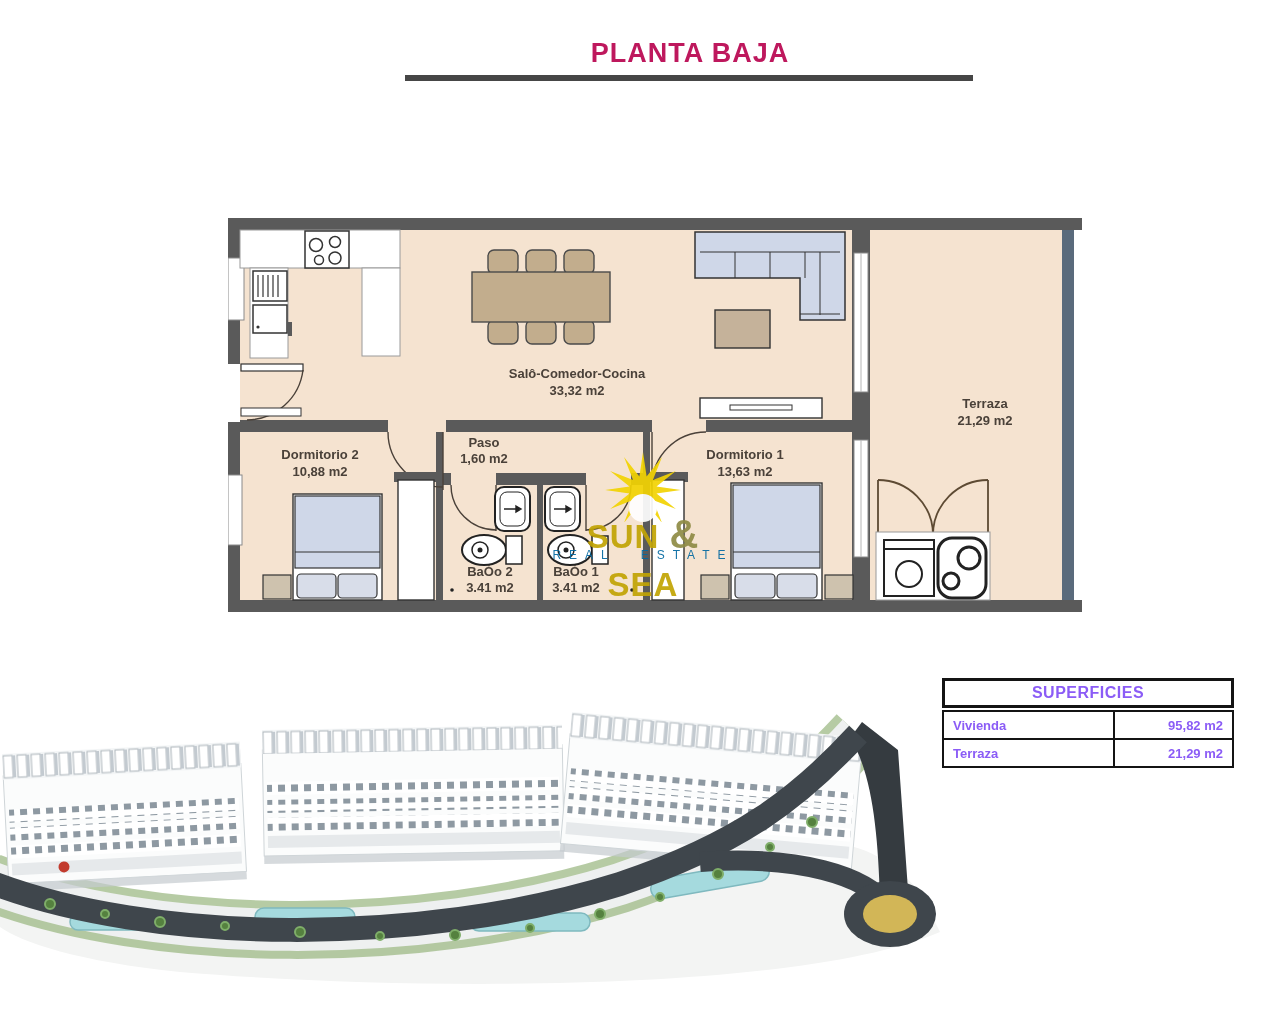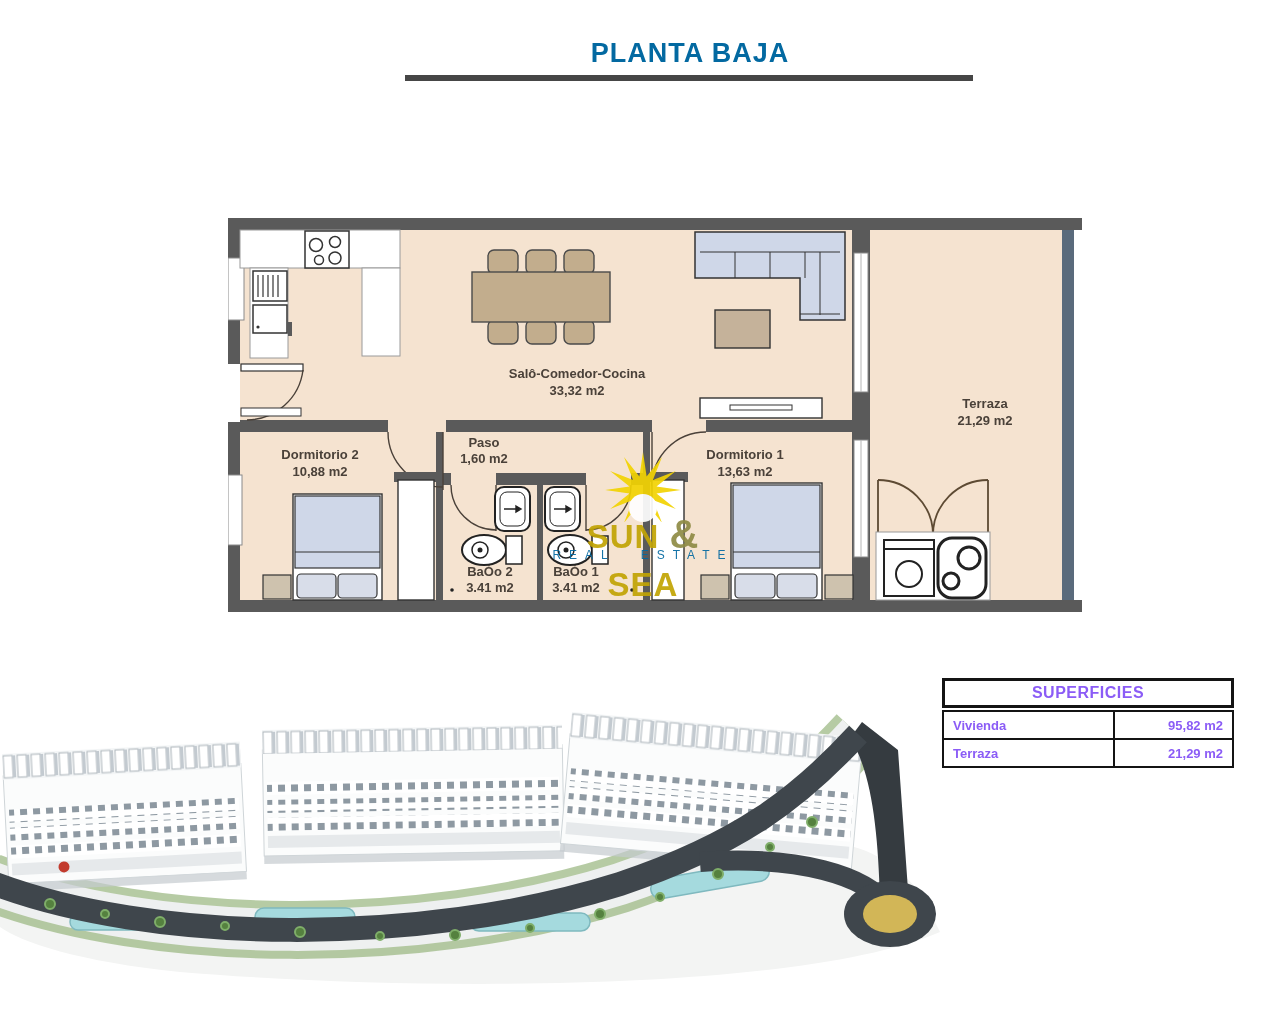--- a/index.html
+++ b/index.html
@@ -2,21 +2,21 @@
 <html><head>
 <meta charset="utf-8">
 <style>
   html,body{margin:0;padding:0;}
   body{
     width:1280px;height:1024px;position:relative;background:#ffffff;
     font-family:"Liberation Sans", sans-serif;overflow:hidden;
   }
   
   .title-wrap{position:absolute;left:405px;top:38px;width:570px;text-align:center;}
-  .page-title{font-size:27px;font-weight:bold;letter-spacing:1px;color:#0369a1;}
+  .page-title{font-size:27px;font-weight:bold;letter-spacing:1px;color:#be185d;}
   .title-rule{position:absolute;left:405px;top:75px;width:568px;height:6px;background:#464646;}
   
   .plan{position:absolute;left:228px;top:218px;width:854px;height:394px;}
   .plan text{font-family:"Liberation Sans",sans-serif;font-weight:bold;fill:#4a4139;}
   
   .wm{position:absolute;left:548px;top:452px;width:190px;height:120px;text-align:center;opacity:.92;pointer-events:none;}
   .wm-sun{position:absolute;left:52px;top:0px;}
   .wm-text{position:absolute;left:0;top:58px;width:190px;font-weight:bold;font-size:33px;letter-spacing:1px;color:#c2a404;line-height:48px;}
   .wm-amp{font-size:40px;color:#8f8b45;}
   .wm-sub{position:absolute;left:0;top:96px;width:190px;font-size:12px;letter-spacing:8px;word-spacing:14px;color:#0369a1;}

